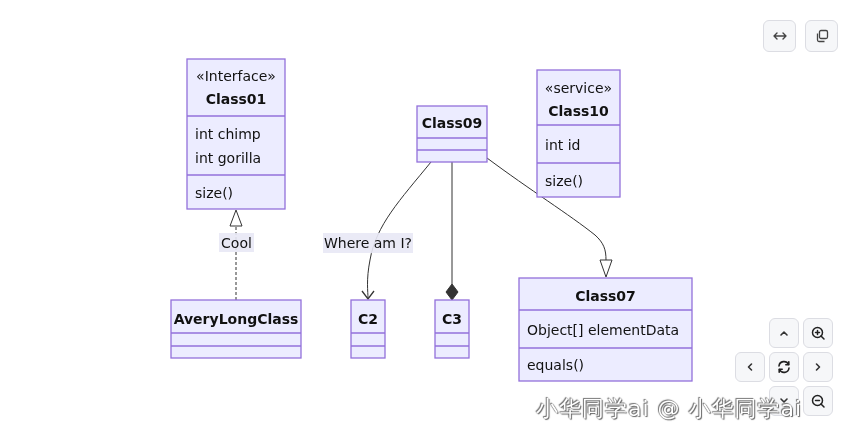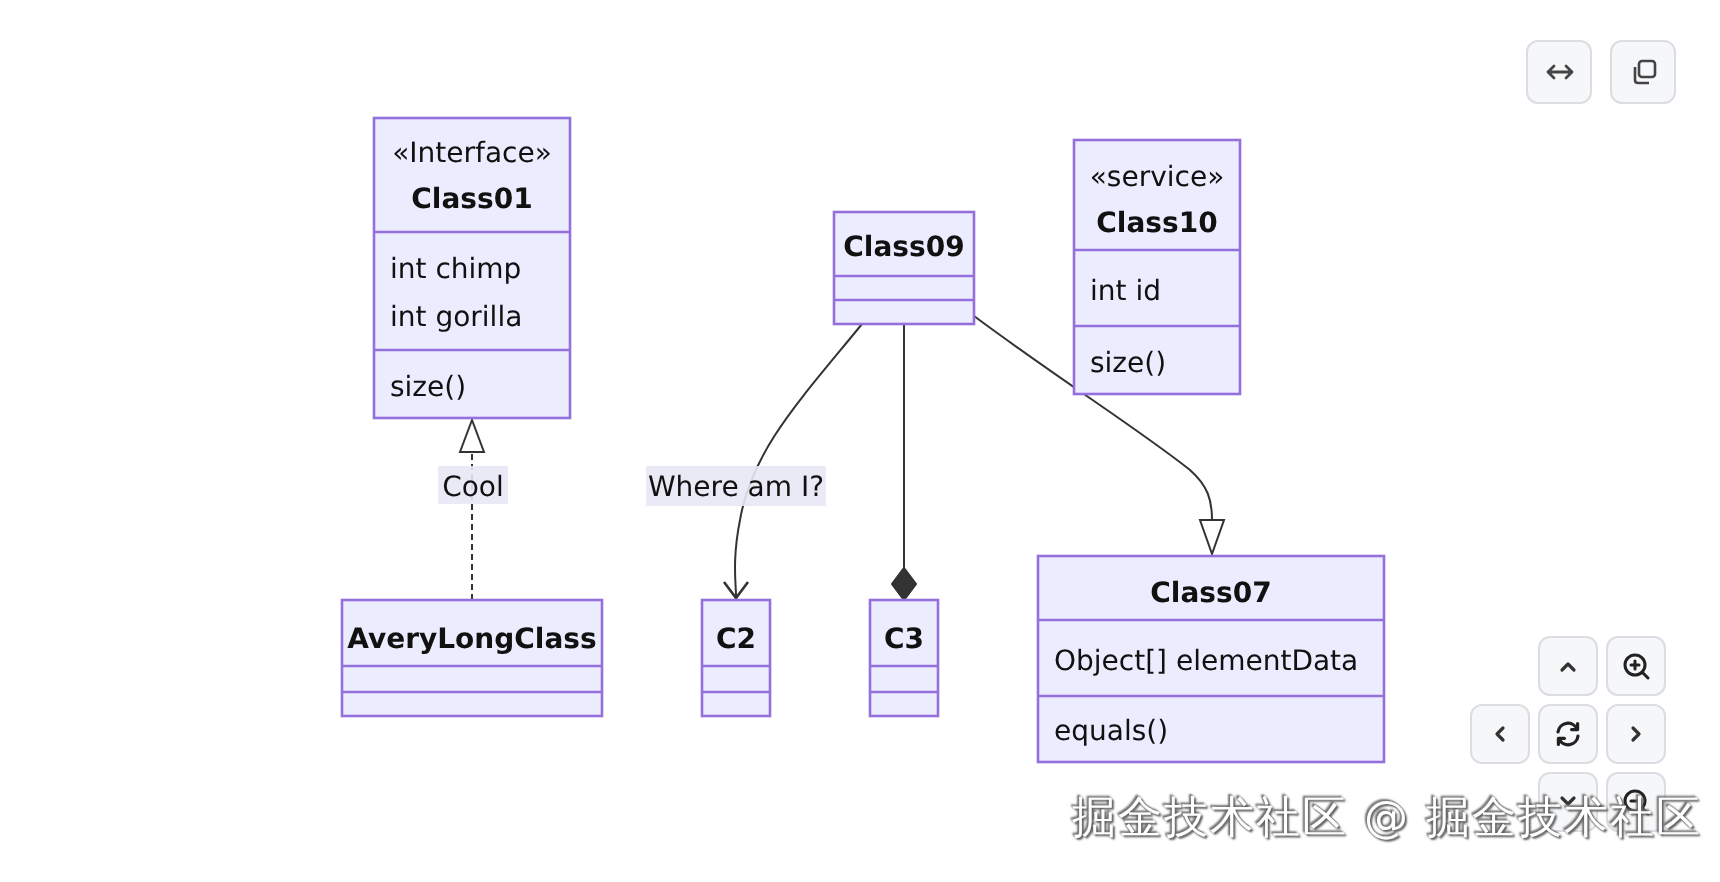--- a/index.html
+++ b/index.html
@@ -161,13 +161,13 @@
       <path d="M5,6 L8,9 L11,6" fill="none" stroke="#333" stroke-width="1.6" stroke-linecap="round" stroke-linejoin="round"></path>
     </svg>
 </div>
 <div class="ctrl" style="left:803px;top:386px;">
   <svg viewBox="0 0 16 16">
       <circle cx="7.5" cy="7.5" r="5" fill="none" stroke="#222" stroke-width="1.5"></circle>
       <path d="M11,11 L14,14 M5.5,7.5 L9.5,7.5" stroke="#222" stroke-width="1.5" stroke-linecap="round"></path>
     </svg>
 </div>
 
-<div class="watermark">掘金技术社区 @ 掘金技术社区</div>
+<div class="watermark">小华同学ai @ 小华同学ai</div>
 
 </body></html>

